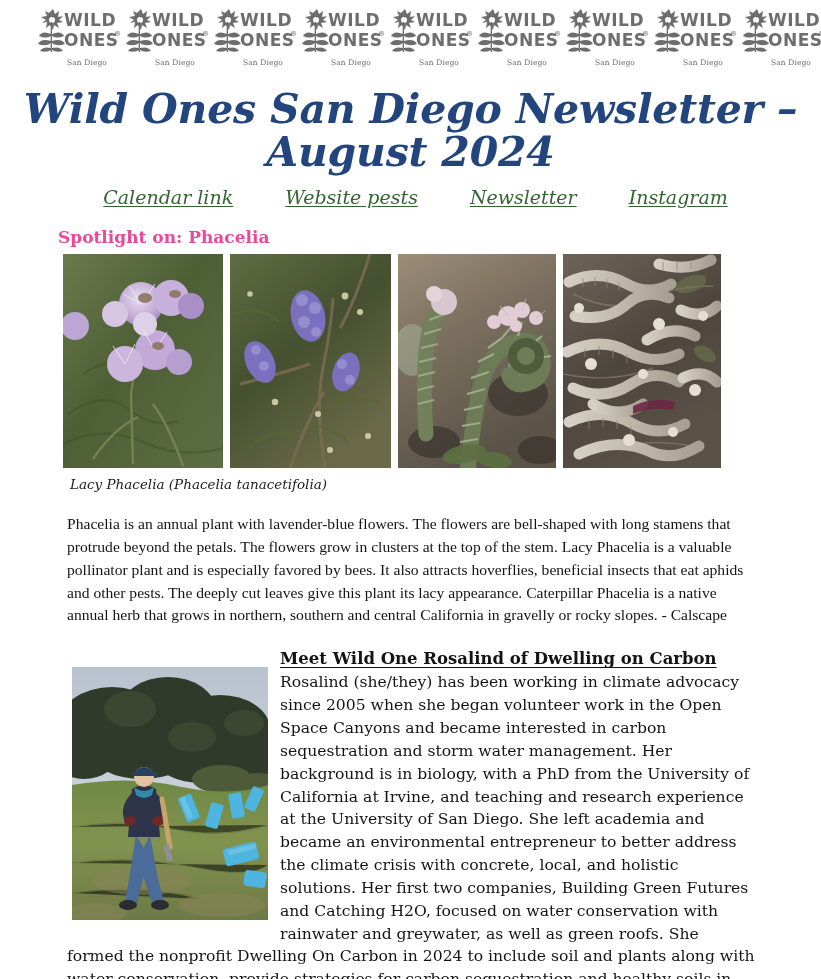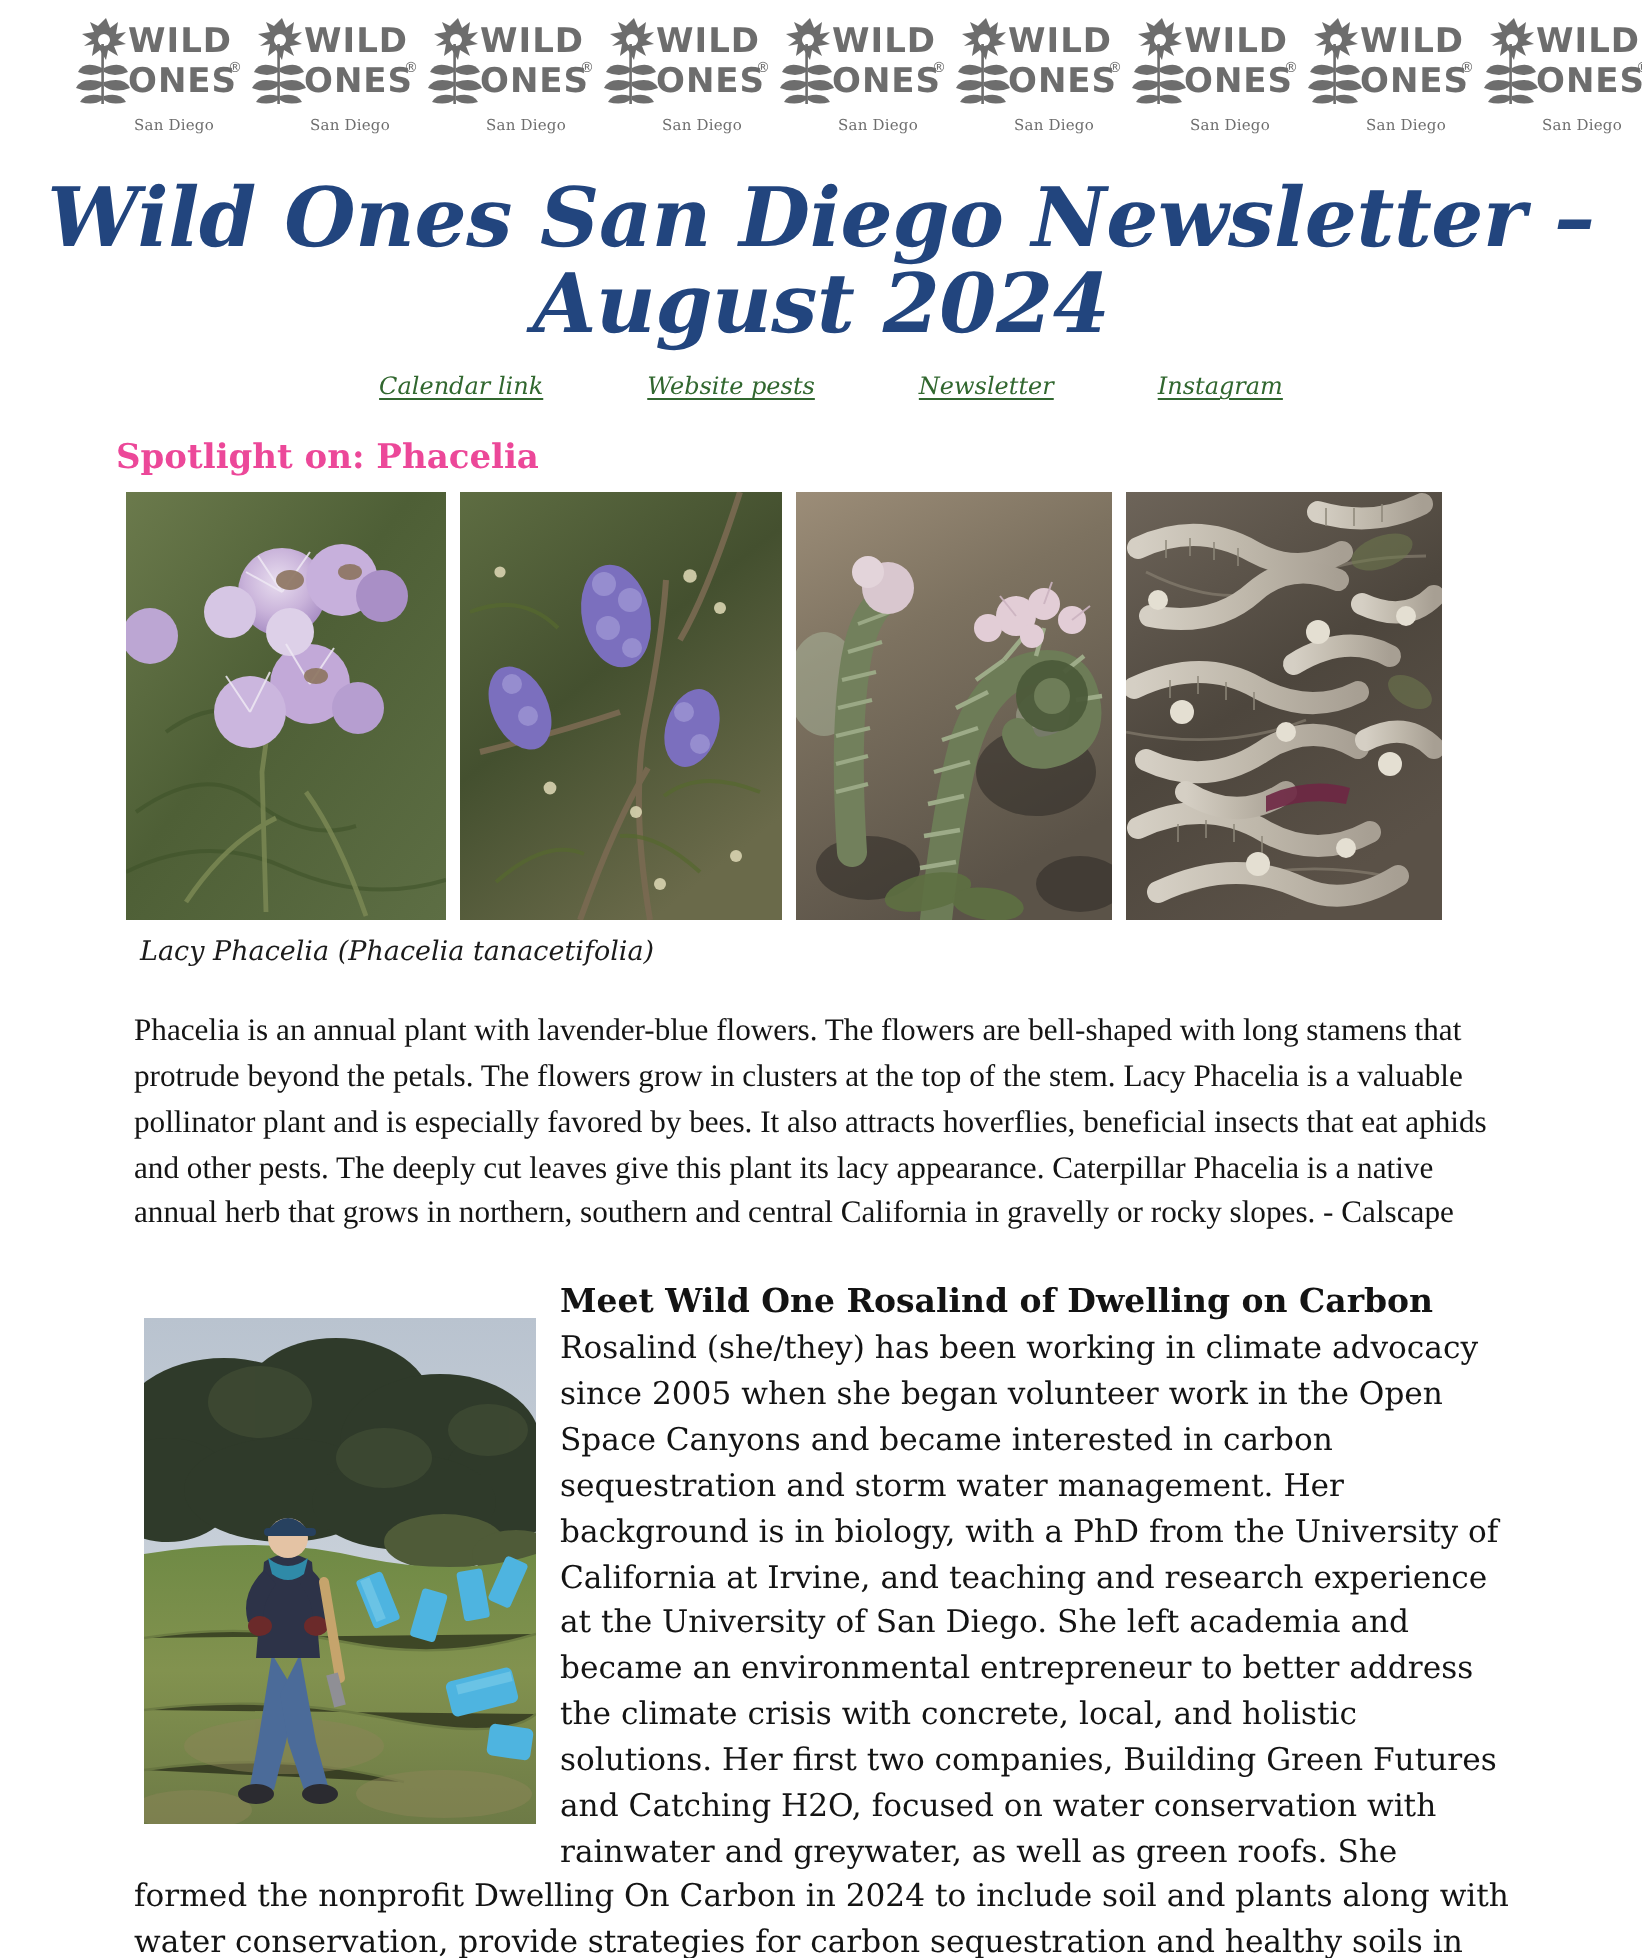--- a/index.html
+++ b/index.html
@@ -60,21 +60,21 @@
   .links-row {
     display: flex;
     justify-content: center;
     gap: 52px;
     margin-top: 12px;
     padding-left: 10px;
   }
   .nav-link {
     font-family: "DejaVu Serif", "Liberation Serif", serif;
     font-style: italic;
-    font-size: 12px;
+    font-size: 19px;
     color: #31672f;
     text-decoration: underline;
     text-underline-offset: 2px;
     cursor: pointer;
     white-space: nowrap;
   }
 
   
   .content {
     padding: 0 62px 0 58px;
@@ -138,20 +138,21 @@
     margin: 18px 12px 4px 5px;
     overflow: hidden;
     position: relative;
     background: #7d8a63;
   }
   .rosalind-heading {
     font-family: "DejaVu Serif", "Liberation Serif", serif;
     font-weight: bold;
     font-size: 16.5px;
     color: #131313;
+    text-decoration: underline;
     text-underline-offset: 2.5px;
     margin: 0 0 3px 207px;
     cursor: pointer;
     display: block;
   }
   .rosalind-text {
     font-family: "DejaVu Serif", "Liberation Serif", serif;
     font-size: 15.6px;
     line-height: 1.465;
     color: #141414;

